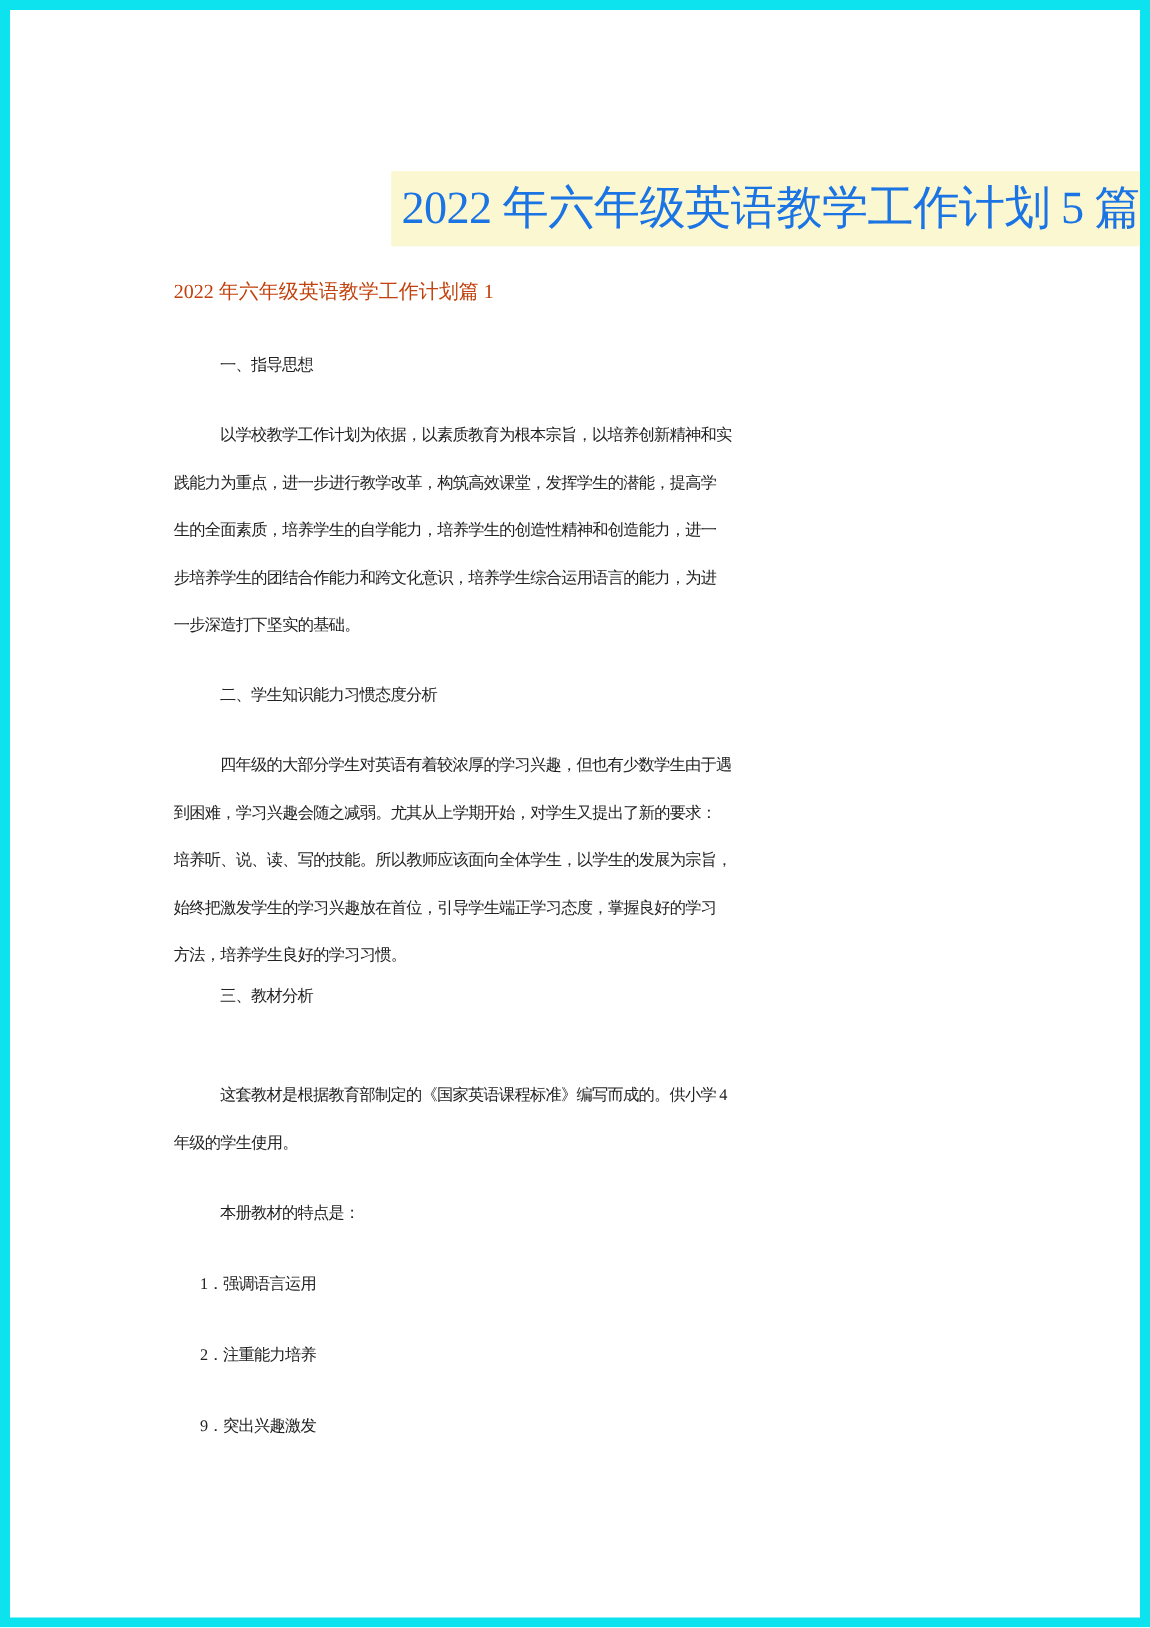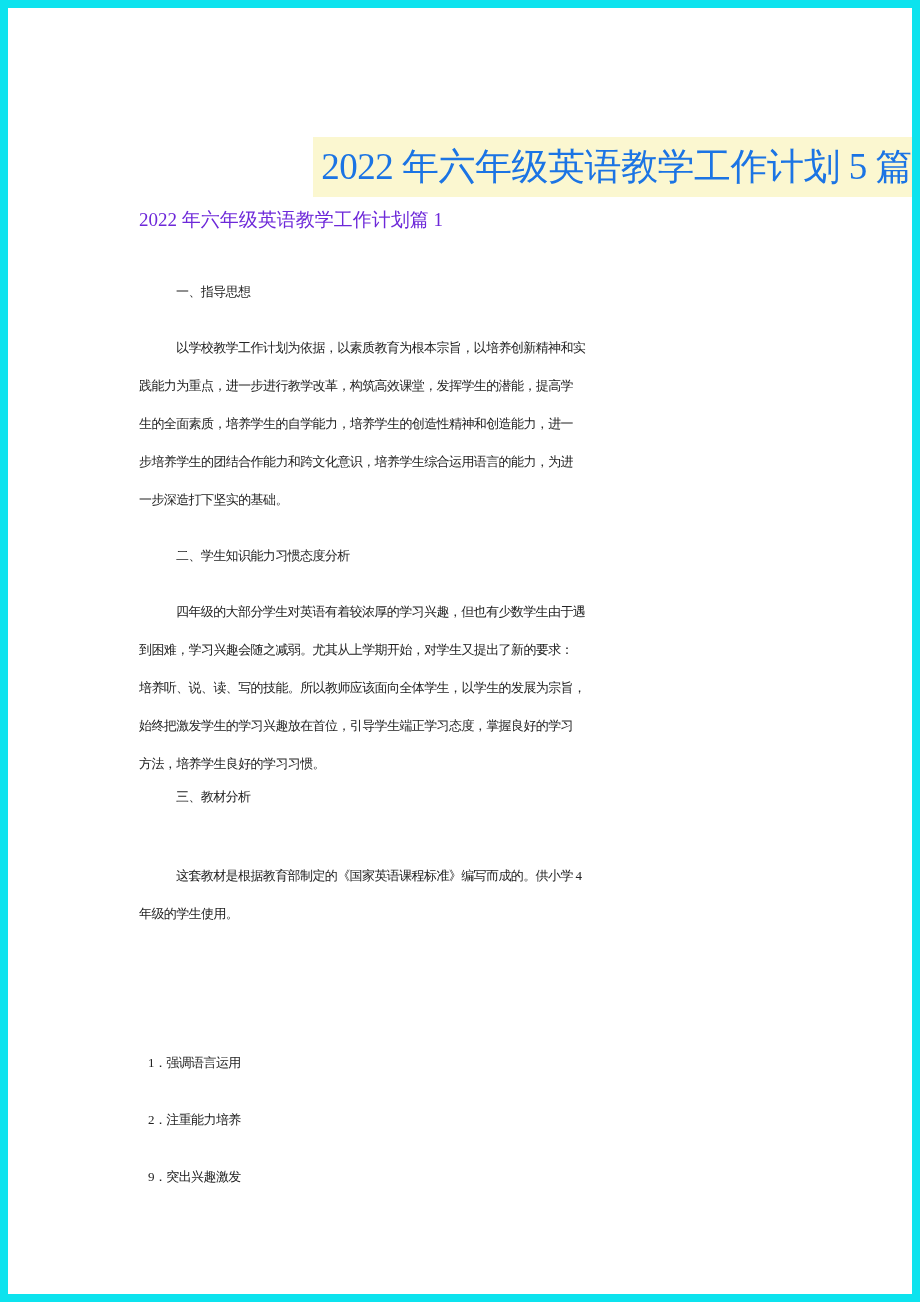--- a/index.html
+++ b/index.html
@@ -31,37 +31,37 @@
     line-height:60px;
     padding:0 8px;
     font-size:37px;
     letter-spacing:-0.5px;
     color:#1b74e4;
     background:#fbf7d0;
     white-space:nowrap;
   }
   .subtitle {
     position:absolute;
-    left:139px; top:204px;
-    font-size:19px;
+    left:139px; top:218px;
+    font-size:16px;
     line-height:32px;
-    color:#6d28d9;
+    color:#c2410c;
     white-space:nowrap;
   }
   .block {
     position:absolute;
     left:139px;
     font-size:13px;
     line-height:38px;
     letter-spacing:-0.6px;
     color:#222222;
     white-space:pre-line;
   }
   .indent { text-indent:37px; }
-  .item   { left:148px;margin-top:36px; }
+  .item   { left:160px; }
 </style>
 </head>
 <body>
 
 <div class="page">
   <div class="frame"></div>
 
   <div class="title-row">
     <span class="doc-title">2022 年六年级英语教学工作计划 5 篇</span>
   </div>
@@ -82,19 +82,20 @@
 到困难，学习兴趣会随之减弱。尤其从上学期开始，对学生又提出了新的要求：
 培养听、说、读、写的技能。所以教师应该面向全体学生，以学生的发展为宗旨，
 始终把激发学生的学习兴趣放在首位，引导学生端正学习态度，掌握良好的学习
 方法，培养学生良好的学习习惯。</div>
 
   <div class="block indent" style="top:778px">三、教材分析</div>
 
   <div class="block indent" style="top:857px">这套教材是根据教育部制定的《国家英语课程标准》编写而成的。供小学 4
 年级的学生使用。</div>
 
+  <div class="block indent" style="top:951px">本册教材的特点是：</div>
 
   <div class="block item" style="top:1008px">1．强调语言运用</div>
 
   <div class="block item" style="top:1065px">2．注重能力培养</div>
 
   <div class="block item" style="top:1122px">9．突出兴趣激发</div>
 </div>
 
 </body></html>

